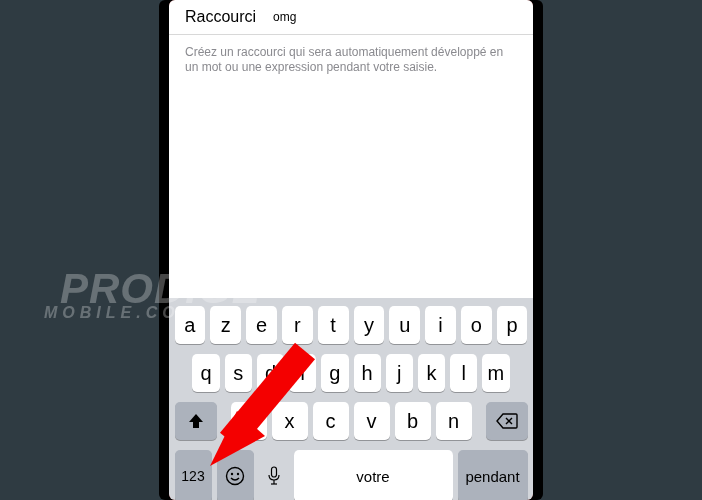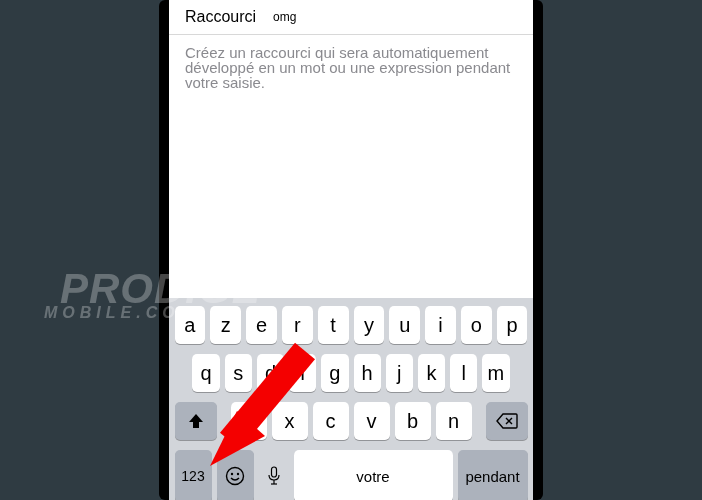--- a/index.html
+++ b/index.html
@@ -1,22 +1,22 @@
 <!DOCTYPE html>
 <html><head>
 <meta charset="utf-8">
 <style>
   html,body{margin:0;padding:0;width:702px;height:500px;background:#2f3b42;font-family:-apple-system,Helvetica,Arial,sans-serif;overflow:hidden;position:relative;}
   .phone{position:absolute;left:159px;top:0;width:384px;height:500px;background:#000;border-radius:6px;}
-  .screen{position:absolute;left:10px;right:10px;top:0;bottom:0;background:#7f1d1d;overflow:hidden;}
+  .screen{position:absolute;left:10px;right:10px;top:0;bottom:0;background:#7f1d1d;overflow:hidden;border-radius:6px;}
   .content{position:absolute;left:0;right:0;top:0;height:298px;background:#fff;}
   .row{display:flex;align-items:center;height:34px;padding:0 16px;border-bottom:1px solid #d8d8d8;}
   .row-label{font-size:16px;color:#000;width:88px;}
   .row-input{border:none;outline:none;font-size:12px;color:#000;flex:1;padding:0;}
-  .help{padding:10px 16px 0 16px;font-size:15px;line-height:15px;color:#8a8a8f;}
+  .help{padding:10px 16px 0 16px;font-size:12px;line-height:15px;color:#8a8a8f;}
   .kb{position:absolute;left:0;right:0;bottom:0;height:202px;background:#d2d5da;padding-top:8px;box-sizing:border-box;}
   .krow{display:flex;justify-content:center;margin-bottom:10px;padding:0 3px;}
   .key{flex:1;height:38px;margin:0 2.5px;background:#fff;border-radius:5px;box-shadow:0 1px 0 rgba(0,0,0,0.3);display:flex;align-items:center;justify-content:center;font-size:20px;color:#000;}
   .krow2{padding:0 21px;}
   .krow3{padding:0 3px;}
   .grey{background:#acb2bc;}
   .mod{flex:0 0 42px;}
   .gap{width:9px;flex:0 0 9px;}
   .krow4{display:flex;padding:0 3px;margin-bottom:0;}
   .kw{height:52px;margin:0 2.5px;background:#acb2bc;border-radius:5px;box-shadow:0 1px 0 rgba(0,0,0,0.3);display:flex;align-items:center;justify-content:center;color:#000;}

